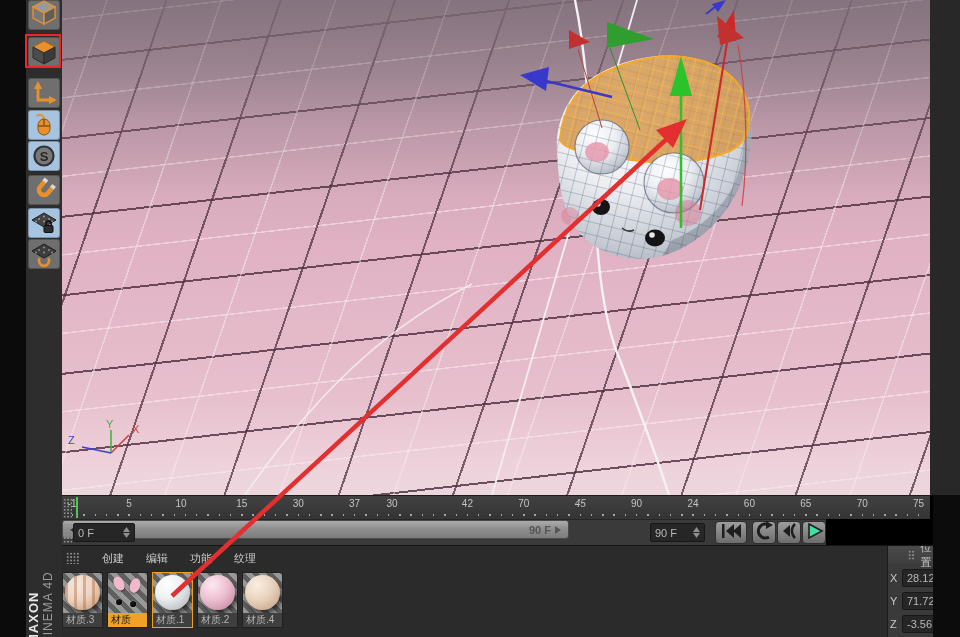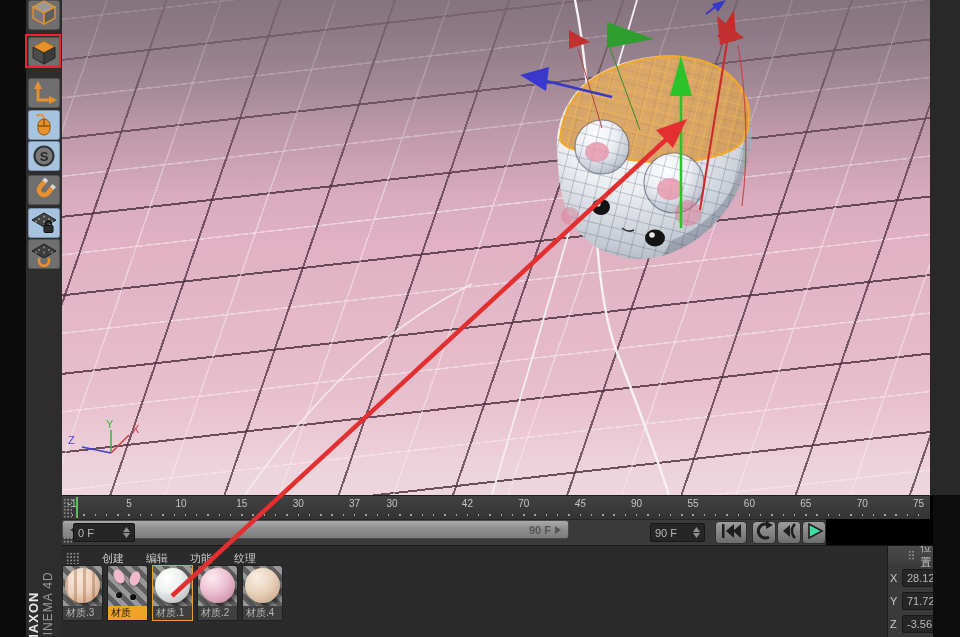--- a/index.html
+++ b/index.html
@@ -64,21 +64,21 @@
   .tbtn{position:absolute;top:1px;height:23px;border-radius:4px;border:1px solid #2e2e2e;
         background:linear-gradient(#9d9d9d,#6d6d6d);display:flex;align-items:center;justify-content:center;box-sizing:border-box;}
   #btn-group{position:absolute;left:690px;top:0;width:126px;height:26px;display:flex;gap:1px;padding-top:1px;box-sizing:border-box;}
   #btn-group .tbtn{position:relative;width:24px;top:0;}
 
   
   #mat-area{left:62px;top:545px;width:825px;height:100px;background:#2b2b2b;border-top:1px solid #151515;box-sizing:border-box;}
   #mat-menu{position:absolute;left:4px;top:4px;height:16px;display:flex;align-items:center;gap:22px;}
   #mat-menu .grip{width:14px;height:12px;}
   .menu-item{color:#c9c9c9;font-size:11px;}
-  #mat-tiles{position:absolute;left:0px;top:19px;display:flex;gap:4px;}
+  #mat-tiles{position:absolute;left:0px;top:26px;display:flex;gap:4px;}
   .mat-tile{width:41px;height:56px;background:#3d3d3d;border:1px solid #202020;box-sizing:border-box;position:relative;}
   .mat-tile.selected{border:1px solid #eda024;}
   .mat-preview{position:absolute;left:0;top:0;width:39px;height:41px;overflow:hidden;
     background:repeating-linear-gradient(45deg,#989898 0 5px,#5f5f5f 5px 10px);}
   .sphere{position:absolute;left:2px;top:2px;width:35px;height:35px;border-radius:50%;box-shadow:2px 4px 5px rgba(0,0,0,.55);}
   .sphere.white{background:radial-gradient(circle at 35% 28%,#ffffff 0%,#eef0f1 40%,#c0c5c9 78%,#969ba0 100%);}
   .sphere.pink{background:radial-gradient(circle at 35% 28%,#fdeaf1 0%,#ecc0d1 45%,#cf93ab 80%,#ad7590 100%);}
   .sphere.beige{background:radial-gradient(circle at 35% 28%,#f9efe3 0%,#e9d3bd 45%,#cfb094 80%,#ab8d71 100%);}
   .sphere.skin{background:radial-gradient(circle at 35% 28%,#f8e7da 0%,#efd4c0 45%,#d4ab8a 80%,#b08a6b 100%);}
   .sphere.skin::after{content:"";position:absolute;inset:0;border-radius:50%;
@@ -318,21 +318,21 @@
       <span class="ruler-label" style="left: 67px;">5</span>
       <span class="ruler-label" style="left: 119px;">10</span>
       <span class="ruler-label" style="left: 179.8px;">15</span>
       <span class="ruler-label" style="left: 236.2px;">30</span>
       <span class="ruler-label" style="left: 292.6px;">37</span>
       <span class="ruler-label" style="left: 330px; text-align: right;">30</span>
       <span class="ruler-label" style="left: 405.4px;">42</span>
       <span class="ruler-label" style="left: 461.8px;">70</span>
       <span class="ruler-label" style="left: 518.2px; font-style: italic;">45</span>
       <span class="ruler-label" style="left: 574.6px;">90</span>
-      <span class="ruler-label" style="left: 631px;">55</span>
+      <span class="ruler-label" style="left: 631px;">24</span>
       <span class="ruler-label" style="left: 687.4px;">60</span>
       <span class="ruler-label" style="left: 743.8px;">65</span>
       <span class="ruler-label" style="left: 800.2px;">70</span>
       <span class="ruler-label" style="left: 856.6px;">75</span>
     </div>
   <div id="ruler-marker"></div>
   <div id="ruler-ticks"></div>
 </div>
 
 <div class="abs" id="transport">

